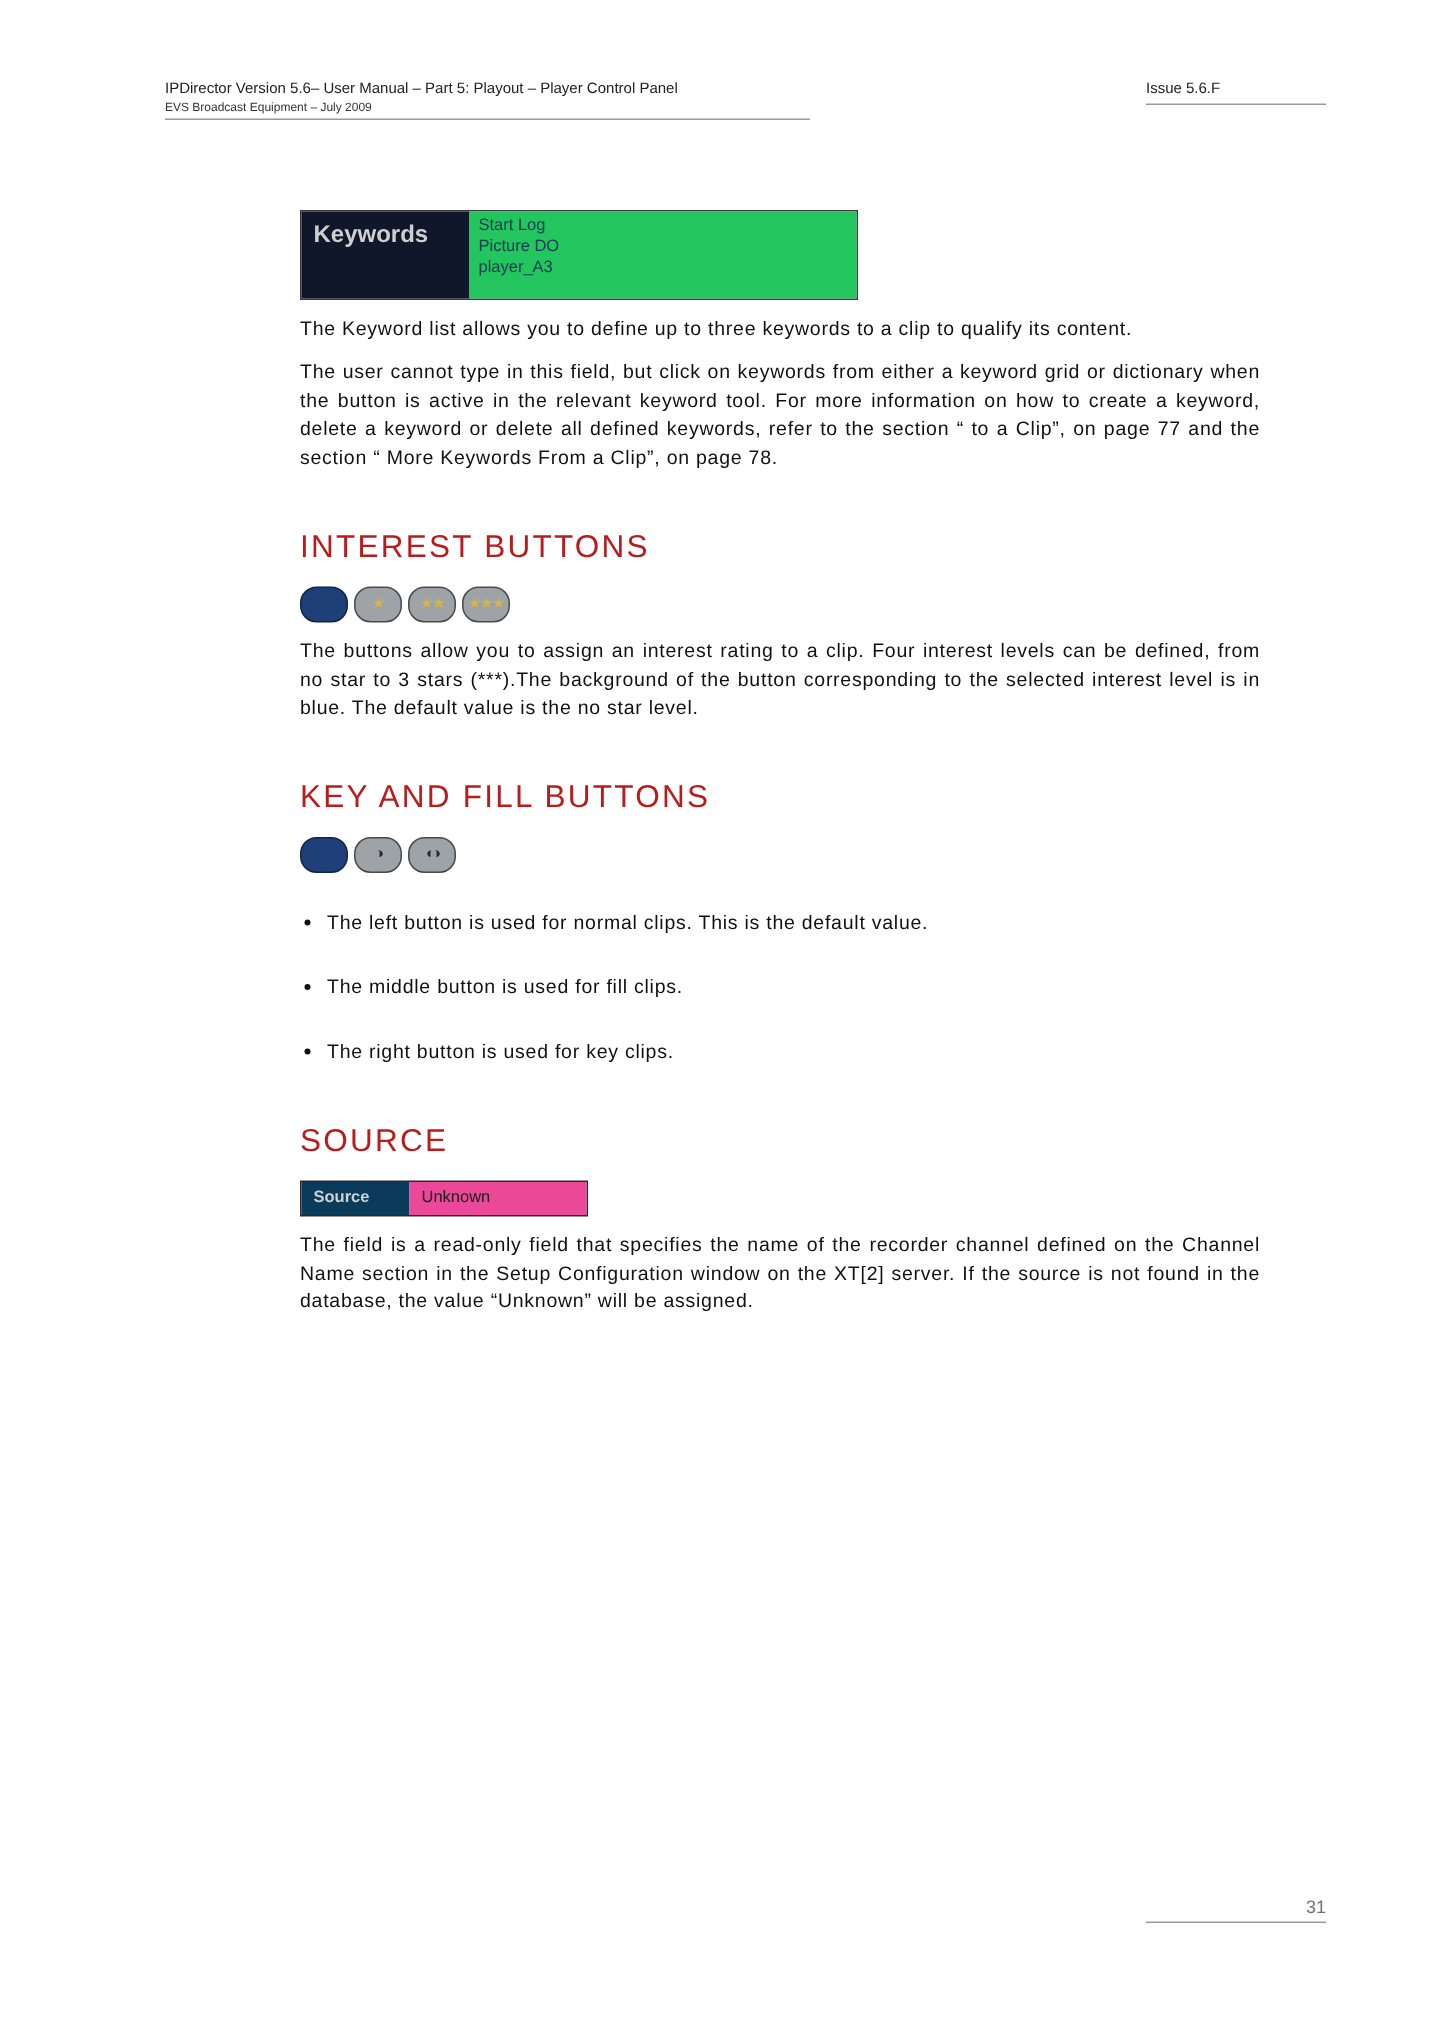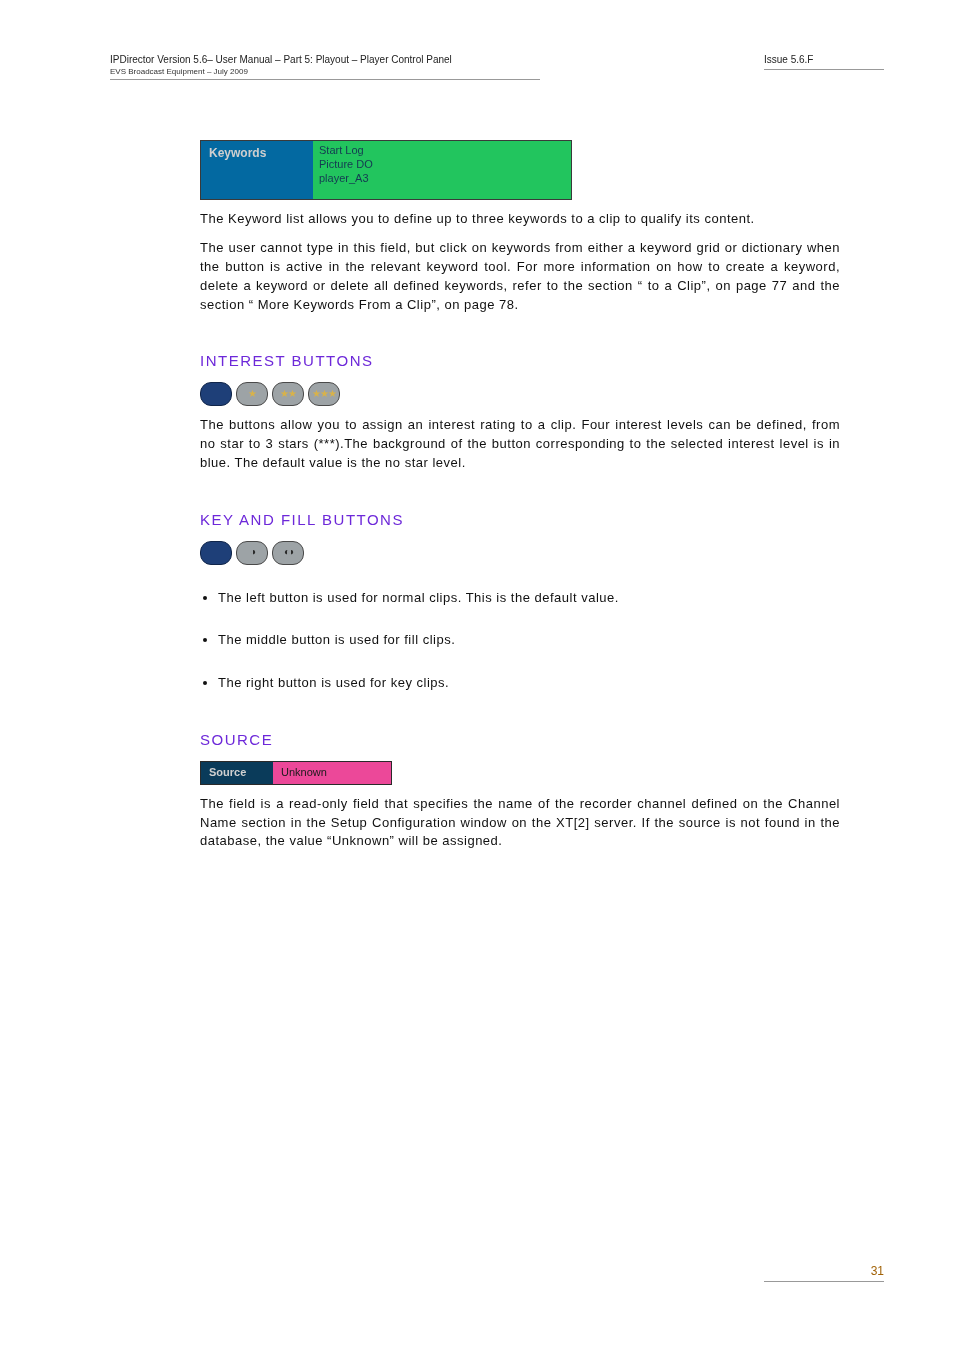--- a/index.html
+++ b/index.html
@@ -5,38 +5,38 @@
   html,body{margin:0;padding:0;background:#fff;color:#000;font-family:Arial,Helvetica,sans-serif}
   .page{width:954px;min-height:1350px;margin:0 auto;position:relative;box-sizing:border-box;padding:54px 70px 16px 110px}
   .hdr{display:flex;justify-content:space-between;align-items:flex-start;font-size:10px;color:#222}
   .hdr .left .t1{font-size:10px}
   .hdr .left .t2{font-size:8px;color:#333;margin-top:2px}
   .hdr .right{font-size:10px}
   .hrule{border:none;border-top:1px solid #999;margin:4px 0 0 0}
   .hrule.short{width:120px;margin-left:auto}
   .body{margin-top:60px;margin-left:90px;width:640px;font-size:13px;color:#111;line-height:1.45}
   .para{text-align:justify;margin:10px 0;letter-spacing:0.5px}
-  .sect-title{font-size:15px;letter-spacing:1.5px;margin:36px 0 10px 0;color:#6d28d9}
+  .sect-title{font-size:21px;letter-spacing:1.5px;margin:36px 0 10px 0;color:#b91c1c}
   .img-like{margin:6px 0 8px 0}
   .kw-box{display:flex;width:370px;border:1px solid #3a3a3a}
-  .kw-label{background:#0369a1;color:#cfcfcf;font-size:12px;font-weight:bold;padding:4px 8px;width:112px;box-sizing:border-box}
+  .kw-label{background:#0f172a;color:#cfcfcf;font-size:16px;font-weight:bold;padding:4px 8px;width:112px;box-sizing:border-box}
   .kw-list{background:#22c55e;color:#1b3d55;font-size:11px;padding:3px 6px 14px 6px;flex:1;line-height:1.25}
   .kw-list div{color:#153a52}
   .pillrow{display:flex;gap:4px;align-items:center;margin:4px 0 10px 0}
   .pill{width:30px;height:22px;border-radius:11px;background:#9da3a6;border:1px solid #4a4a4a;display:flex;align-items:center;justify-content:center;font-size:11px;color:#d8b24a}
   .pill.sel{background:#1e3f78;border-color:#10254a;color:#b28a2a}
   .pill.plain{color:#6e6e6e}
   .star{font-size:10px;letter-spacing:-1px}
   ul.b{margin:6px 0 6px 18px;padding:0}
   ul.b li{margin:24px 0;letter-spacing:0.5px}
   .src-box{display:flex;width:190px;border:1px solid #2a2a2a;margin:4px 0 10px 0}
   .src-label{background:#0a3b5a;color:#d0d0d0;font-size:11px;font-weight:bold;padding:3px 8px;width:72px;box-sizing:border-box}
   .src-val{background:#ec4899;color:#1a1a1a;font-size:11px;padding:3px 8px;flex:1}
   .footer{position:absolute;right:70px;bottom:60px;text-align:right}
-  .footer .pg{font-size:12px;color:#a16207}
+  .footer .pg{font-size:12px;color:#737373}
   .footer hr{border:none;border-top:1px solid #999;margin-top:3px;width:120px}
   .keyfill-icon{font-size:10px;letter-spacing:-2px;color:#2a2a2a}
 </style>
 </head>
 <body>
 
 <div class="page">
   <div class="hdr">
     <div class="left">
       <div class="t1">IPDirector Version 5.6– User Manual – Part 5: Playout – Player Control Panel</div>

